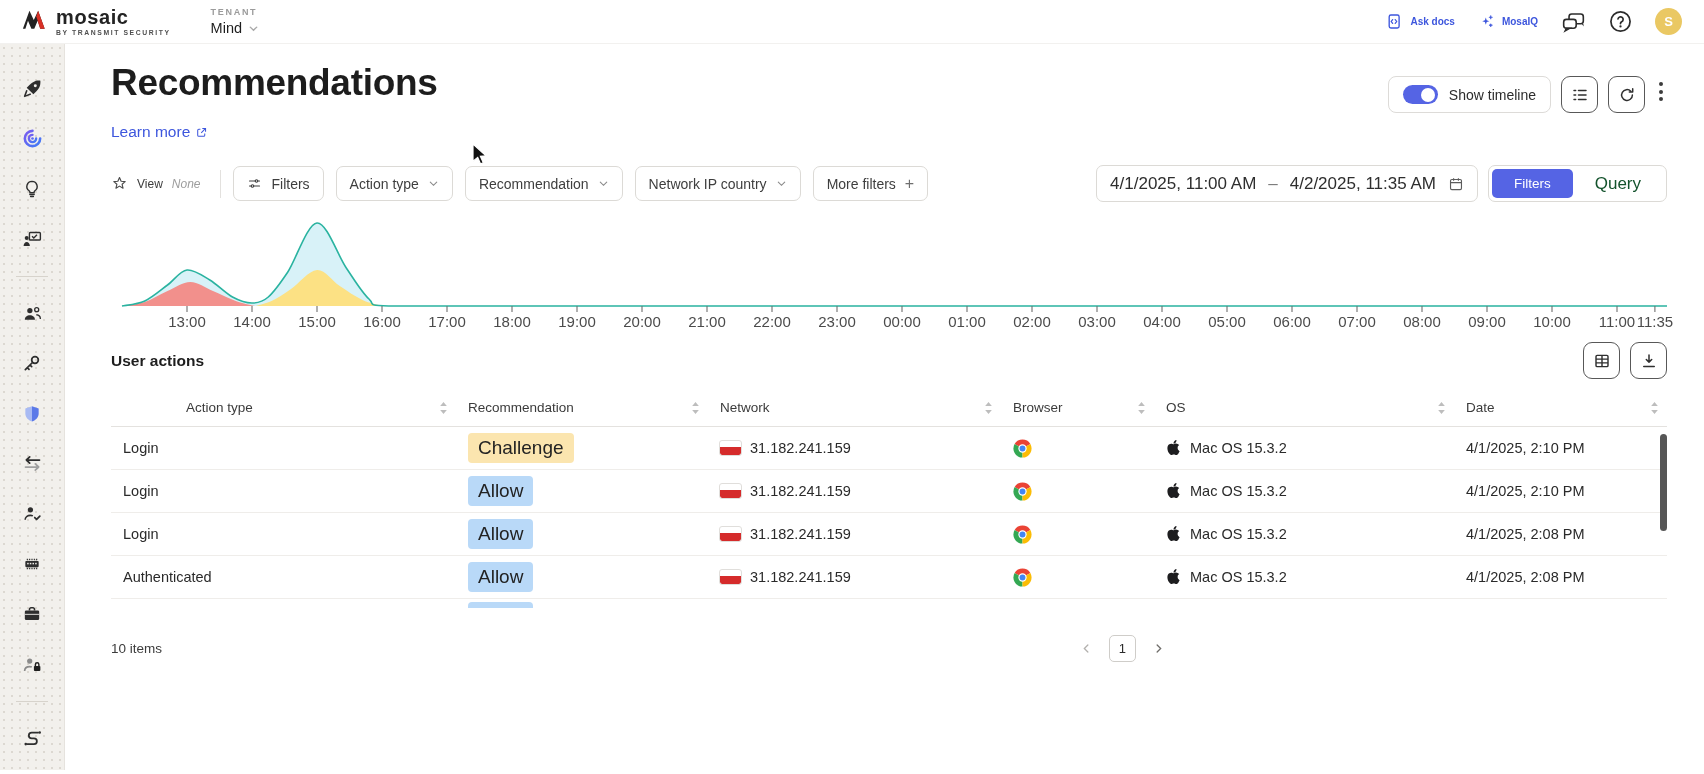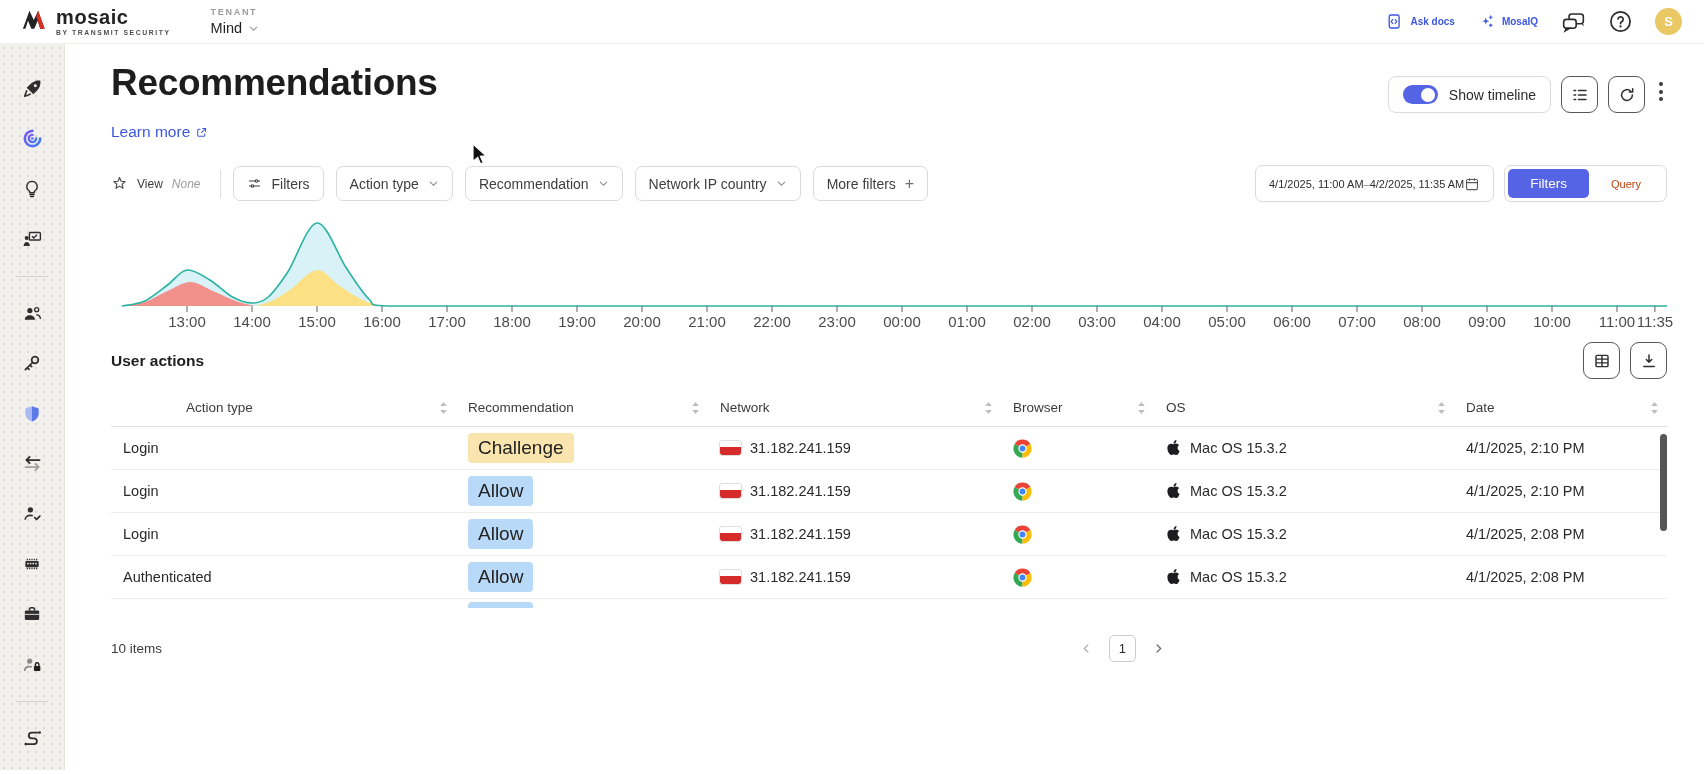--- a/index.html
+++ b/index.html
@@ -51,26 +51,26 @@
 
   
   .filter-bar{display:flex;align-items:center;margin-top:24px;gap:12px}
   .view-chip{display:flex;align-items:center;gap:9px;font-size:12px;color:#3c3c3c;padding-right:8px;cursor:pointer}
   .view-none{font-style:italic;color:#9d9d9d}
   .vdivider{width:1px;height:28px;background:#e3e1de}
   .chip{display:flex;align-items:center;gap:9px;height:35px;padding:0 13px;border:1px solid #dcdad6;
         border-radius:7px;font-size:14px;color:#3e3e3e;background:#fff;cursor:pointer;white-space:nowrap}
   #dropdowns{display:flex;gap:12px}
   .fb-right{margin-left:auto;display:flex;gap:10px;align-items:center}
-  .date-box{display:flex;align-items:center;height:37px;border:1px solid #dcdad6;border-radius:7px;
-            padding:0 13px;font-size:11px;color:#2e2e2e;cursor:pointer}
+  .date-box{display:flex;align-items:center;gap:12px;height:37px;border:1px solid #dcdad6;border-radius:7px;
+            padding:0 13px;font-size:17px;color:#2e2e2e;cursor:pointer}
   .date-sep{color:#7a7a7a}
   .seg{display:flex;border:1px solid #dcdad6;border-radius:7px;padding:3px;height:37px;background:#fff}
   .seg-on{background:#5564e4;color:#fff;border-radius:5px;padding:0 22px;display:flex;align-items:center;font-size:13.5px;cursor:pointer}
-  .seg-off{padding:0 22px;display:flex;align-items:center;font-size:11px;color:#c2410c;cursor:pointer}
+  .seg-off{padding:0 22px;display:flex;align-items:center;font-size:17px;color:#14532d;cursor:pointer}
 
   
   .section-h{font-size:15.5px;font-weight:700;color:#1e1e1e;margin:26px 0 0}
   #chart{display:block;margin-top:4px;overflow:visible}
 
   
   .ua-head{display:flex;align-items:center;margin-top:10px}
   .ua-head .section-h{margin:0}
   .ua-buttons{margin-left:auto;display:flex;gap:10px}
 

